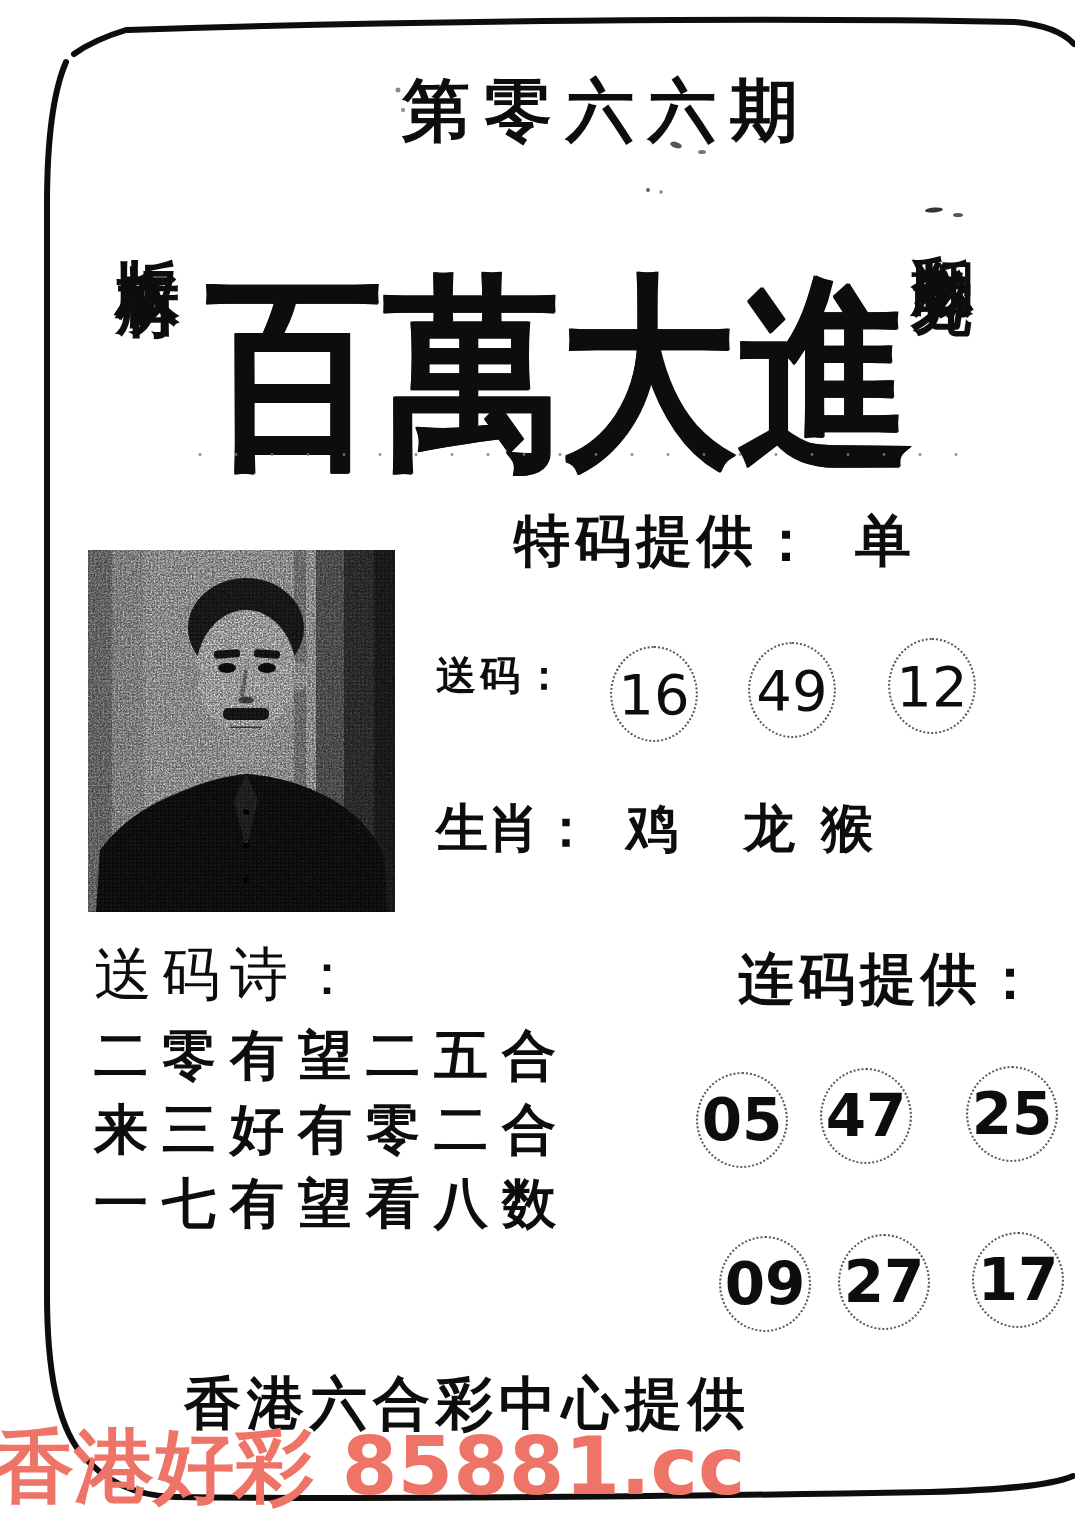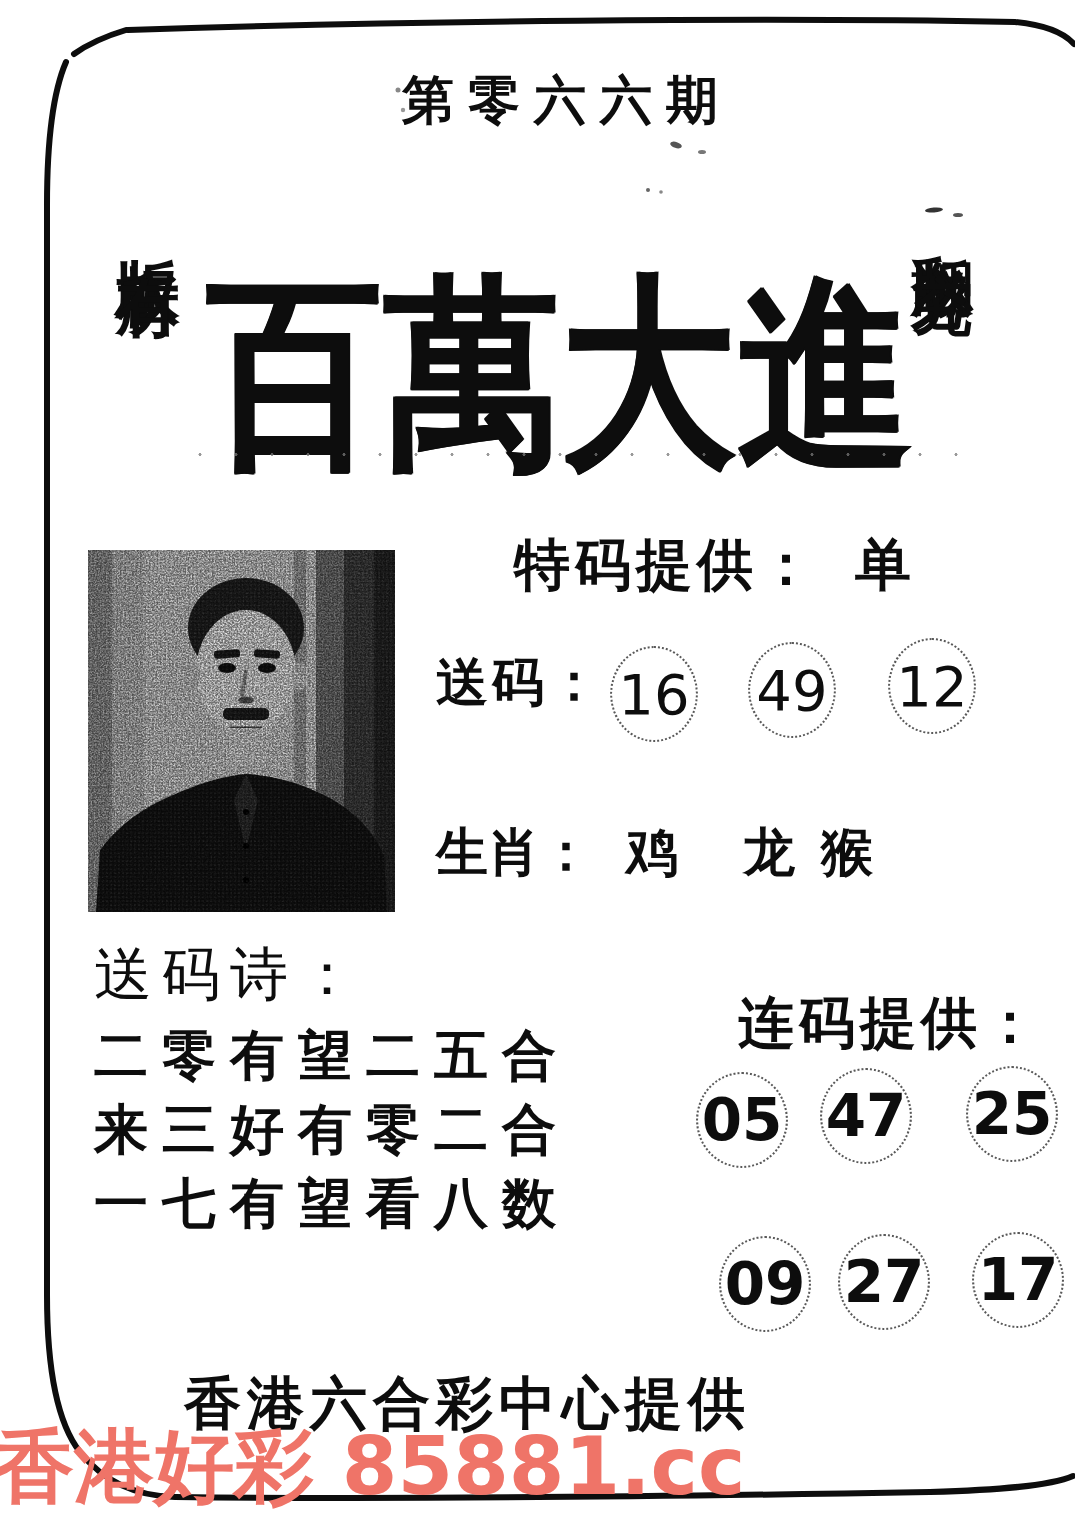--- a/index.html
+++ b/index.html
@@ -13,21 +13,21 @@
     width:1075px;height:1520px;
     background:var(--paper);
     overflow:hidden;
     font-family:"Liberation Serif","DejaVu Serif",serif;
     color:var(--ink);
   }
   .abs{position:absolute;}
   
   .issue{
     left:402px;top:66px;
-    font-size:52px;font-weight:bold;letter-spacing:14px;
+    font-size:68px;font-weight:bold;letter-spacing:14px;
     white-space:nowrap;
   }
   
   .v-text{
     writing-mode:vertical-rl;text-orientation:upright;
     white-space:nowrap;letter-spacing:6px;
   }
   .v-left{left:104px;top:208px;font-size:64px;font-weight:bold;}
   .v-right{left:900px;top:204px;font-size:62px;font-weight:bold;}
   .big-title{
@@ -37,32 +37,32 @@
     white-space:nowrap;
     text-shadow:2px 0 0 currentColor,0 1px 0 currentColor,1px 1px 0 currentColor;
   }
   .dotline{
     left:182px;top:452px;width:795px;height:5px;
     background-image:radial-gradient(circle,#777 1.3px,rgba(0,0,0,0) 1.8px);
     background-size:36px 5px;background-repeat:repeat-x;
     opacity:.75;
   }
   
-  .row{white-space:nowrap;display:flex;align-items:baseline;margin-top:24px;}
+  .row{white-space:nowrap;display:flex;align-items:baseline;}
   .special-row{left:514px;top:504px;font-size:56px;letter-spacing:5px;font-weight:bold;}
   .special-value{margin-left:36px;}
-  .send-label{left:436px;top:648px;font-size:52px;letter-spacing:4px;font-weight:bold;}
+  .send-label{left:436px;top:648px;font-size:40px;letter-spacing:4px;font-weight:bold;}
   .zodiac-row{left:436px;top:794px;font-size:52px;font-weight:bold;}
   .zodiac-value{margin-left:34px;letter-spacing:26px;}
   .poem-title{left:94px;top:936px;font-size:58px;letter-spacing:10px;font-weight:normal;}
   .poem-line{left:94px;font-size:54px;letter-spacing:14px;font-weight:bold;white-space:nowrap;}
   .poem-line-1{top:1020px;}
   .poem-line-2{top:1094px;}
   .poem-line-3{top:1168px;}
-  .series-label{left:738px;top:942px;font-size:56px;letter-spacing:5px;font-weight:bold;margin-top:44px;}
+  .series-label{left:738px;top:942px;font-size:56px;letter-spacing:5px;font-weight:bold;}
   
   .circle{
     display:flex;align-items:center;justify-content:center;
     border:2px dotted #595959;border-radius:50%;
     font-family:"DejaVu Sans","Liberation Sans",sans-serif;
     box-sizing:border-box;
     text-align:center;
   }
   .send-circle{width:88px;height:96px;font-size:56px;font-weight:normal;}
   .c-send-0{left:610px;top:646px;}

